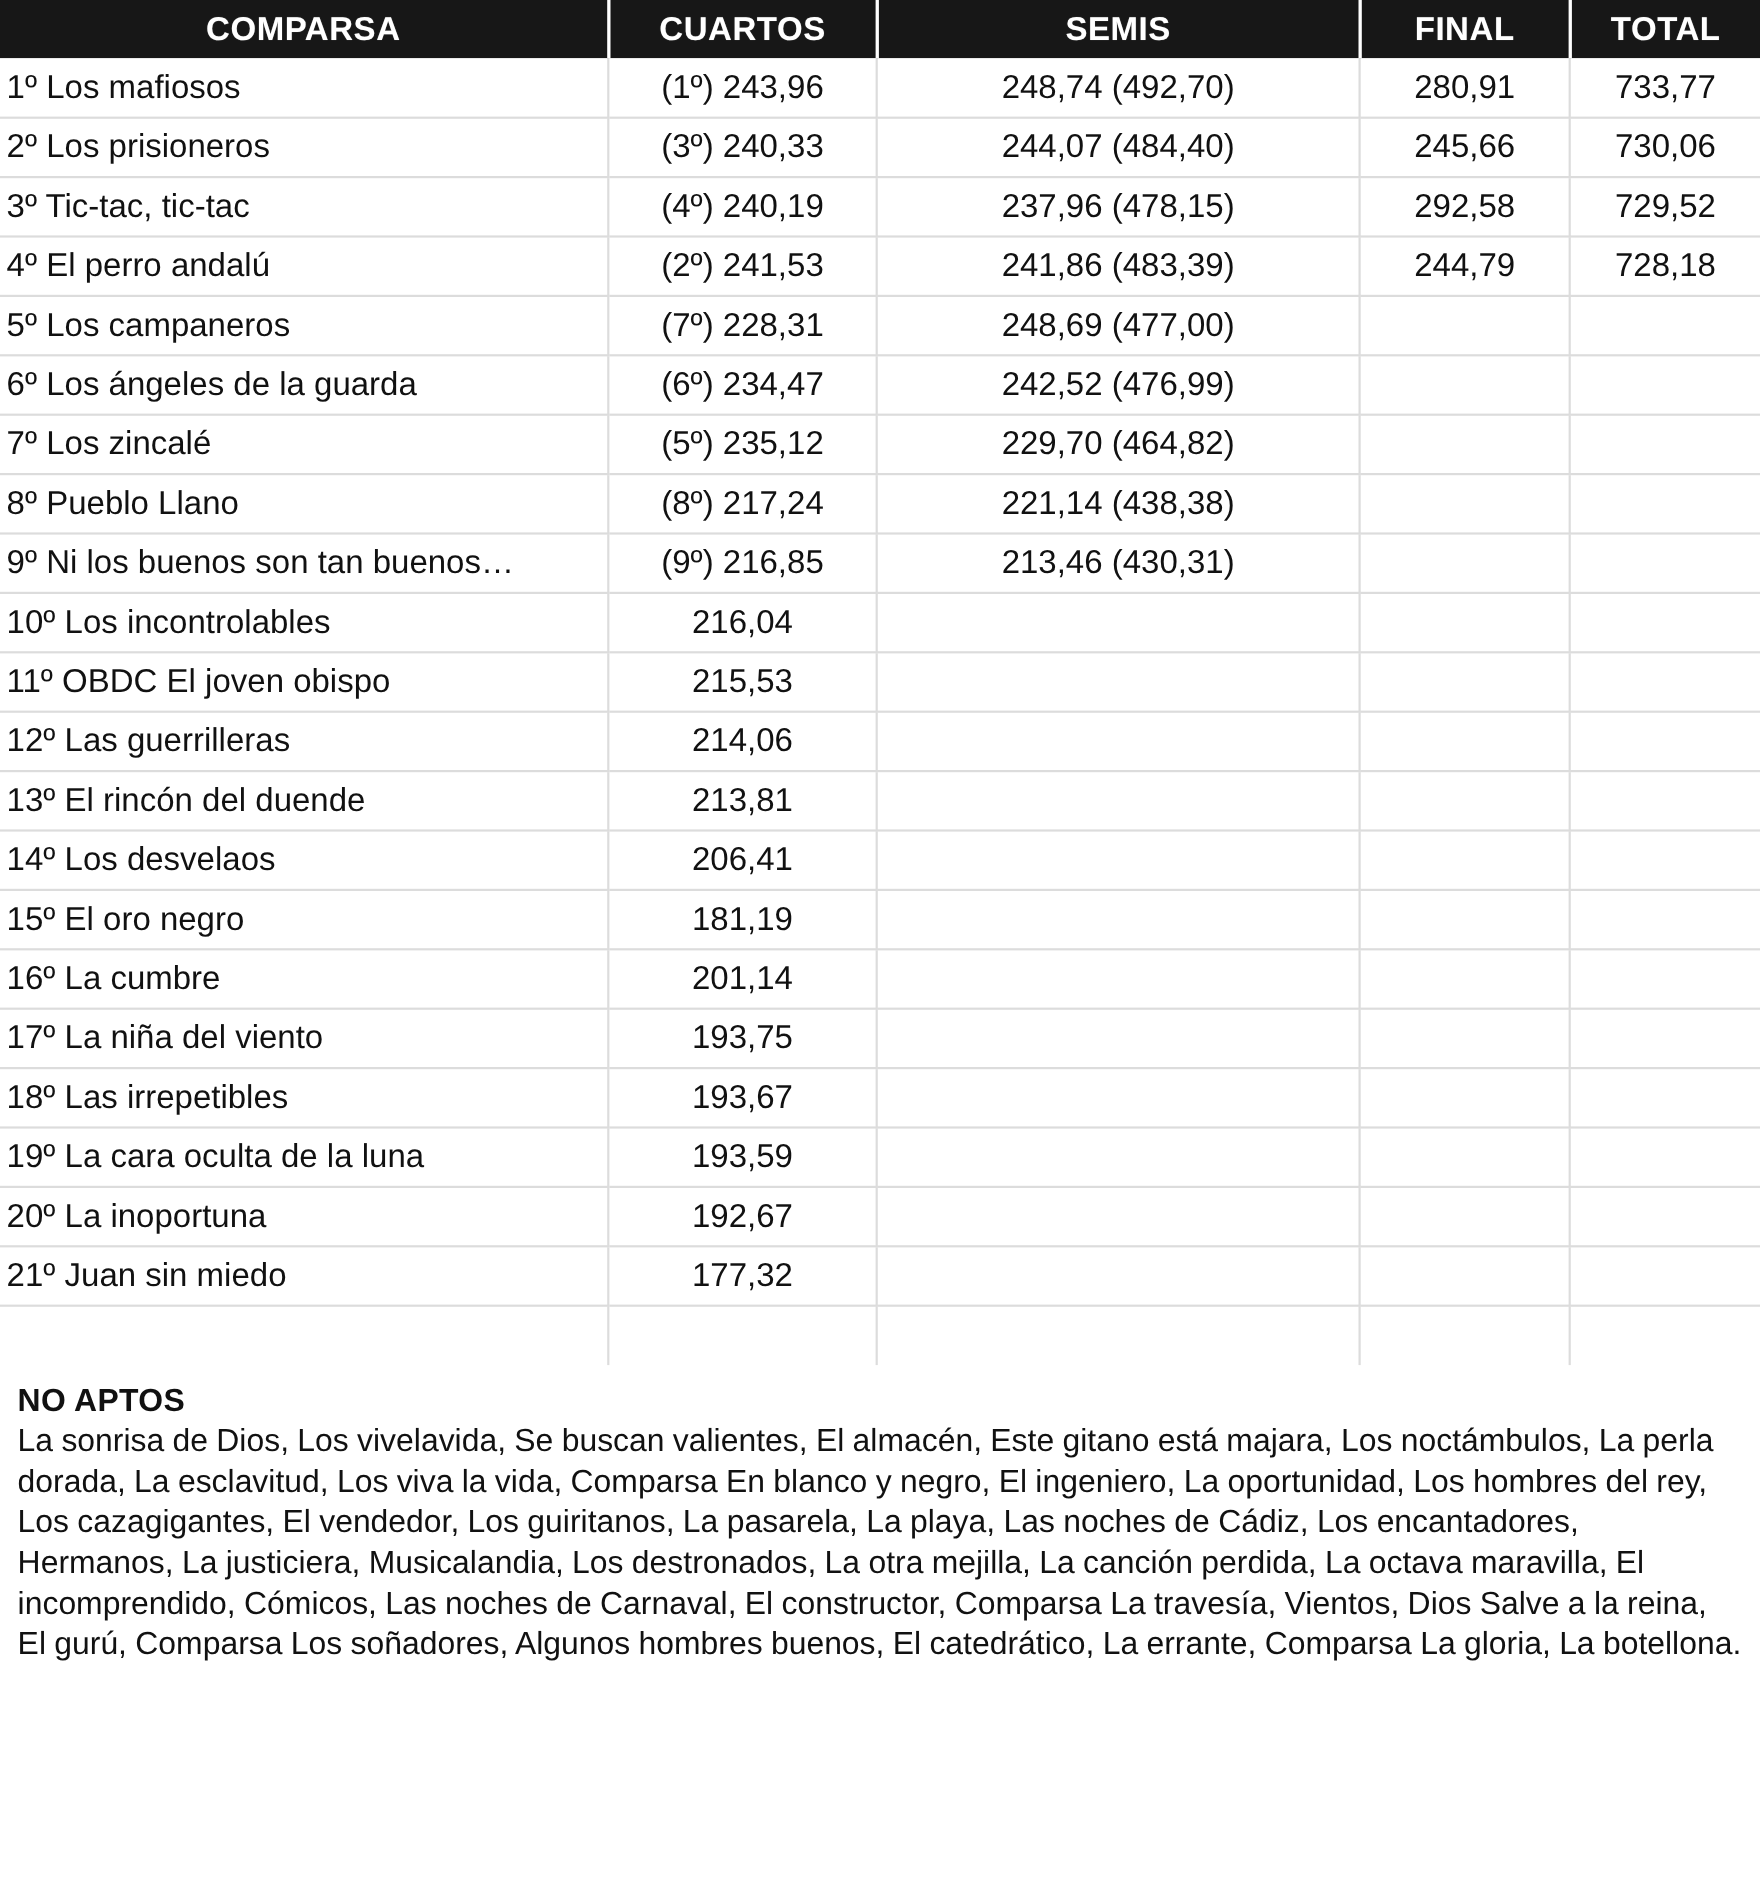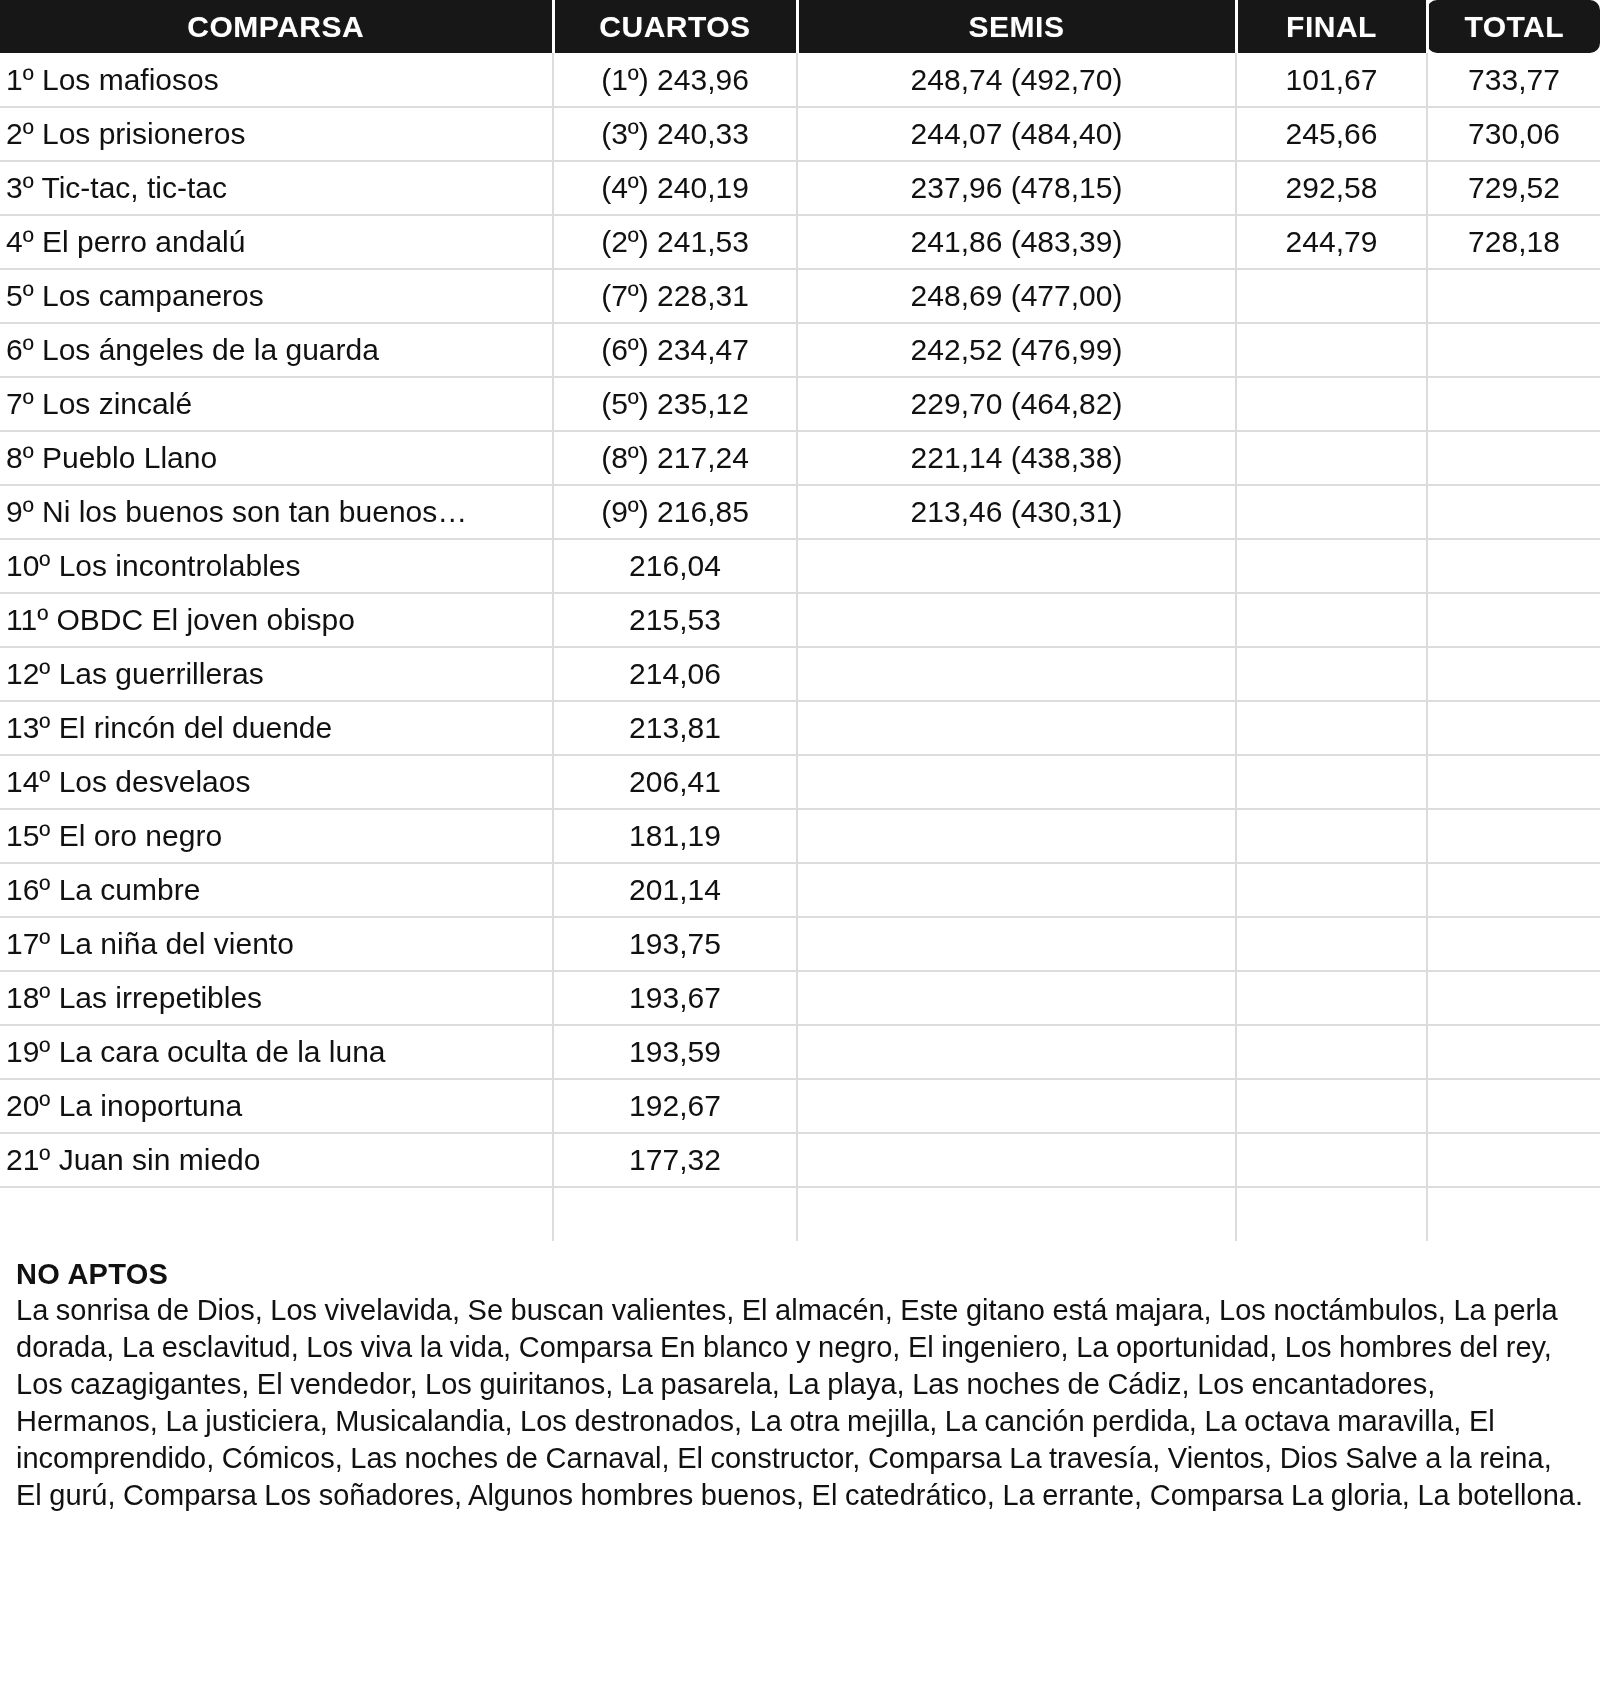--- a/index.html
+++ b/index.html
@@ -47,21 +47,21 @@
     letter-spacing: 0.5px;
     text-align: center;
     vertical-align: middle;
     padding: 0;
     margin: 0;
     border: 0;
     border-right: 3px solid #ffffff;
     font-family: "Liberation Sans", "DejaVu Sans", sans-serif;
     text-shadow: 0 0 1px rgba(255,255,255,0.35);
   }
-  thead th.last { border-right: 0; border-radius: 10px; }
+  thead th.last { border-right: 0; }
 
   
   tbody tr { height: 54px; }
   tbody td {
     font-size: 30px;
     padding: 0 10px;
     vertical-align: middle;
     border-bottom: 2px solid #dcdcdc;
     border-right: 2px solid #dcdcdc;
     background: #ffffff;
@@ -123,21 +123,21 @@
         <th>SEMIS</th>
         <th>FINAL</th>
         <th class="last">TOTAL</th>
       </tr>
     </thead>
     <tbody id="results-body">
         <tr>
           <td class="name">1º Los mafiosos</td>
           <td class="num">(1º) 243,96</td>
           <td class="num">248,74 (492,70)</td>
-          <td class="num">101,67</td>
+          <td class="num">280,91</td>
           <td class="num last">733,77</td>
         </tr>
         <tr>
           <td class="name">2º Los prisioneros</td>
           <td class="num">(3º) 240,33</td>
           <td class="num">244,07 (484,40)</td>
           <td class="num">245,66</td>
           <td class="num last">730,06</td>
         </tr>
         <tr>

